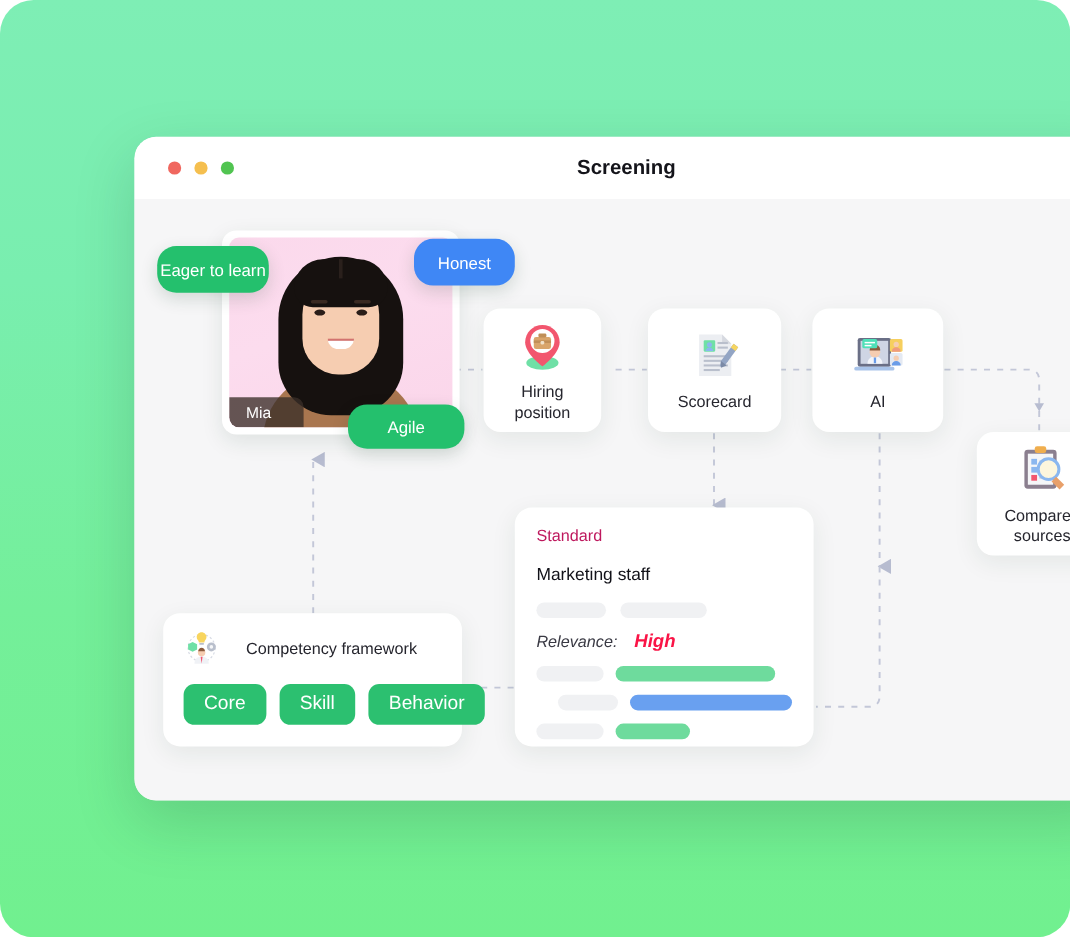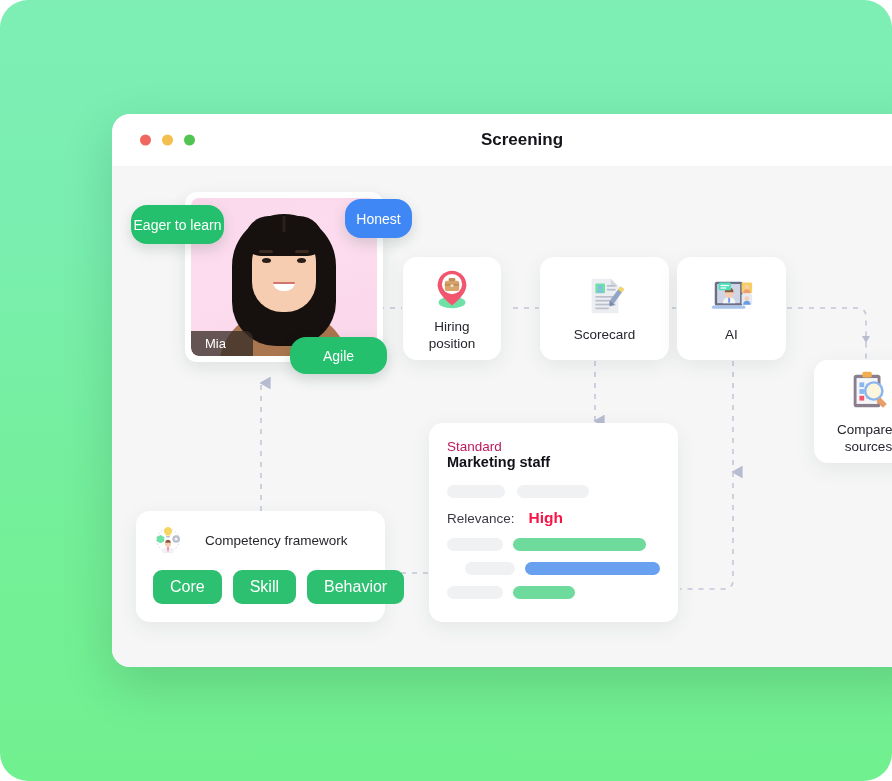--- a/index.html
+++ b/index.html
@@ -123,39 +123,39 @@
     position: absolute;
     display: flex; align-items: center; justify-content: center;
     color: #ffffff; font-size: 14px;
     border-radius: 16px;
     box-shadow: 0 5px 14px rgba(20,60,40,.16);
     white-space: nowrap;
   }
   .tag.green { background: #24c06d; }
   .tag.blue  { background: #3f87f5; }
   #tag-eager { left: 131px; top: 205px; width: 93px; height: 39px; }
-  #tag-honest{ left: 345px; top: 199px; width: 67px; height: 39px; }
+  #tag-honest{ left: 345px; top: 199px; width: 84px; height: 39px; }
   #tag-agile { left: 290px; top: 337px; width: 97px; height: 37px; }
 
   
   .node {
     position: absolute;
     background: #ffffff;
     border-radius: 14px;
     box-shadow: 0 6px 20px rgba(20,60,40,.08);
     display: flex; flex-direction: column;
     align-items: center; justify-content: center;
     gap: 8px;
   }
   .node .glyph { width: 46px; height: 46px; display: block; }
   .node .lbl {
     font-size: 13.5px; color: #26262e; text-align: center; line-height: 1.25;
   }
   #node-hiring   { left: 403px; top: 257px; width: 98px; height: 103px; }
-  #node-scorecard{ left: 540px; top: 257px; width: 129px; height: 103px; }
+  #node-scorecard{ left: 540px; top: 257px; width: 111px; height: 103px; }
   #node-ai       { left: 677px; top: 257px; width: 109px; height: 103px; }
   #node-compared { left: 814px; top: 360px; width: 109px; height: 103px; }
 
   
   #comp-card {
     position: absolute; left: 136px; top: 511px;
     width: 249px; height: 111px;
     background: #ffffff; border-radius: 14px;
     box-shadow: 0 6px 20px rgba(20,60,40,.08);
     padding: 14px 17px;
@@ -172,24 +172,24 @@
 
   
   #std-card {
     position: absolute; left: 429px; top: 423px;
     width: 249px; height: 199px;
     background: #ffffff; border-radius: 14px;
     box-shadow: 0 6px 20px rgba(20,60,40,.08);
     padding: 16px 18px;
   }
   #std-label { font-size: 13.5px; color: #be185d; }
-  #std-role  { font-size: 14.5px; font-weight: bold; color: #111118; }
+  #std-role  { font-size: 14.5px; font-weight: normal; color: #111118; margin-top: 17px; }
   .skel-row  { display: flex; align-items: center; gap: 12px; margin-top: 15px; }
   .skel { background: #f0f1f3; border-radius: 7px; height: 13px; }
-  #rel-row { display: flex; align-items: baseline; gap: 14px; margin-top: 11px; }
+  #rel-row { display: flex; align-items: baseline; gap: 14px; margin-top: 11px; font-style: italic; }
   #rel-label { font-size: 13.5px; color: #3a3a44; }
   #rel-value { font-size: 15.5px; font-weight: bold; color: #fa1446; }
   .bar-row { display: flex; align-items: center; gap: 10px; margin-top: 11px; }
   .bar { height: 13px; border-radius: 7px; }
   .bar.green { background: #6edb9d; }
   .bar.blue  { background: #69a0f0; }
 </style>
 </head>
 <body>
 

